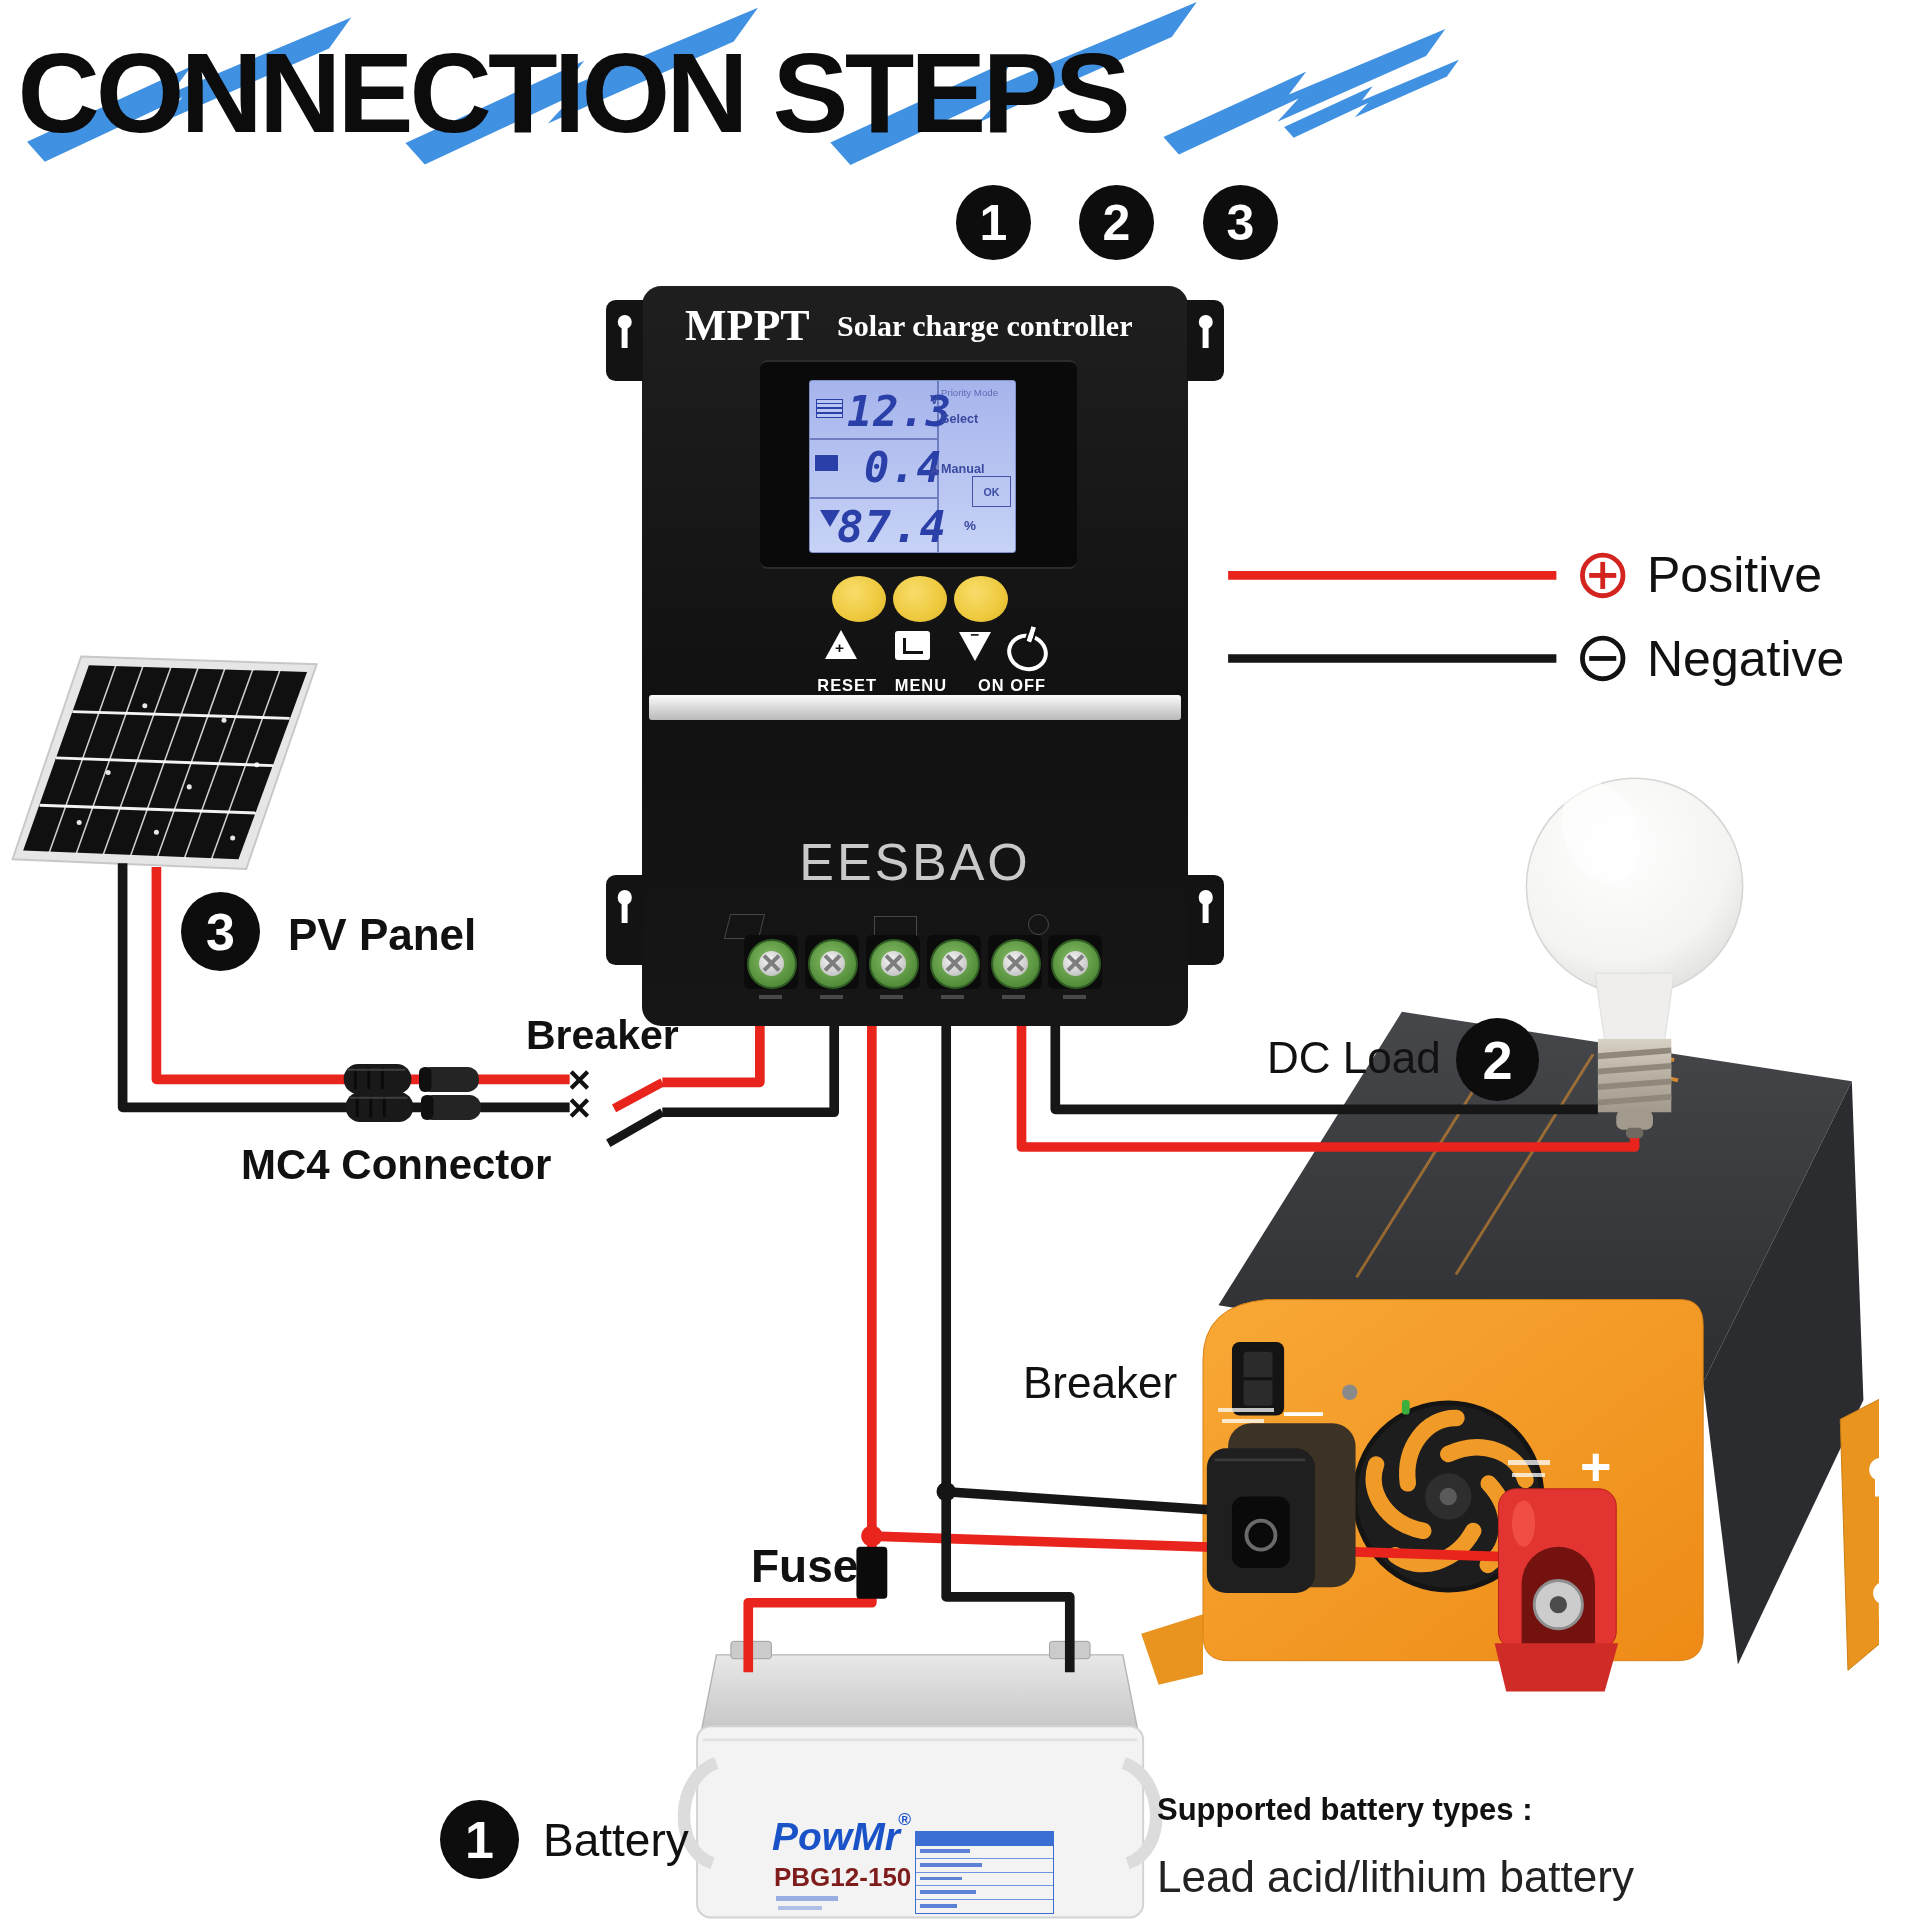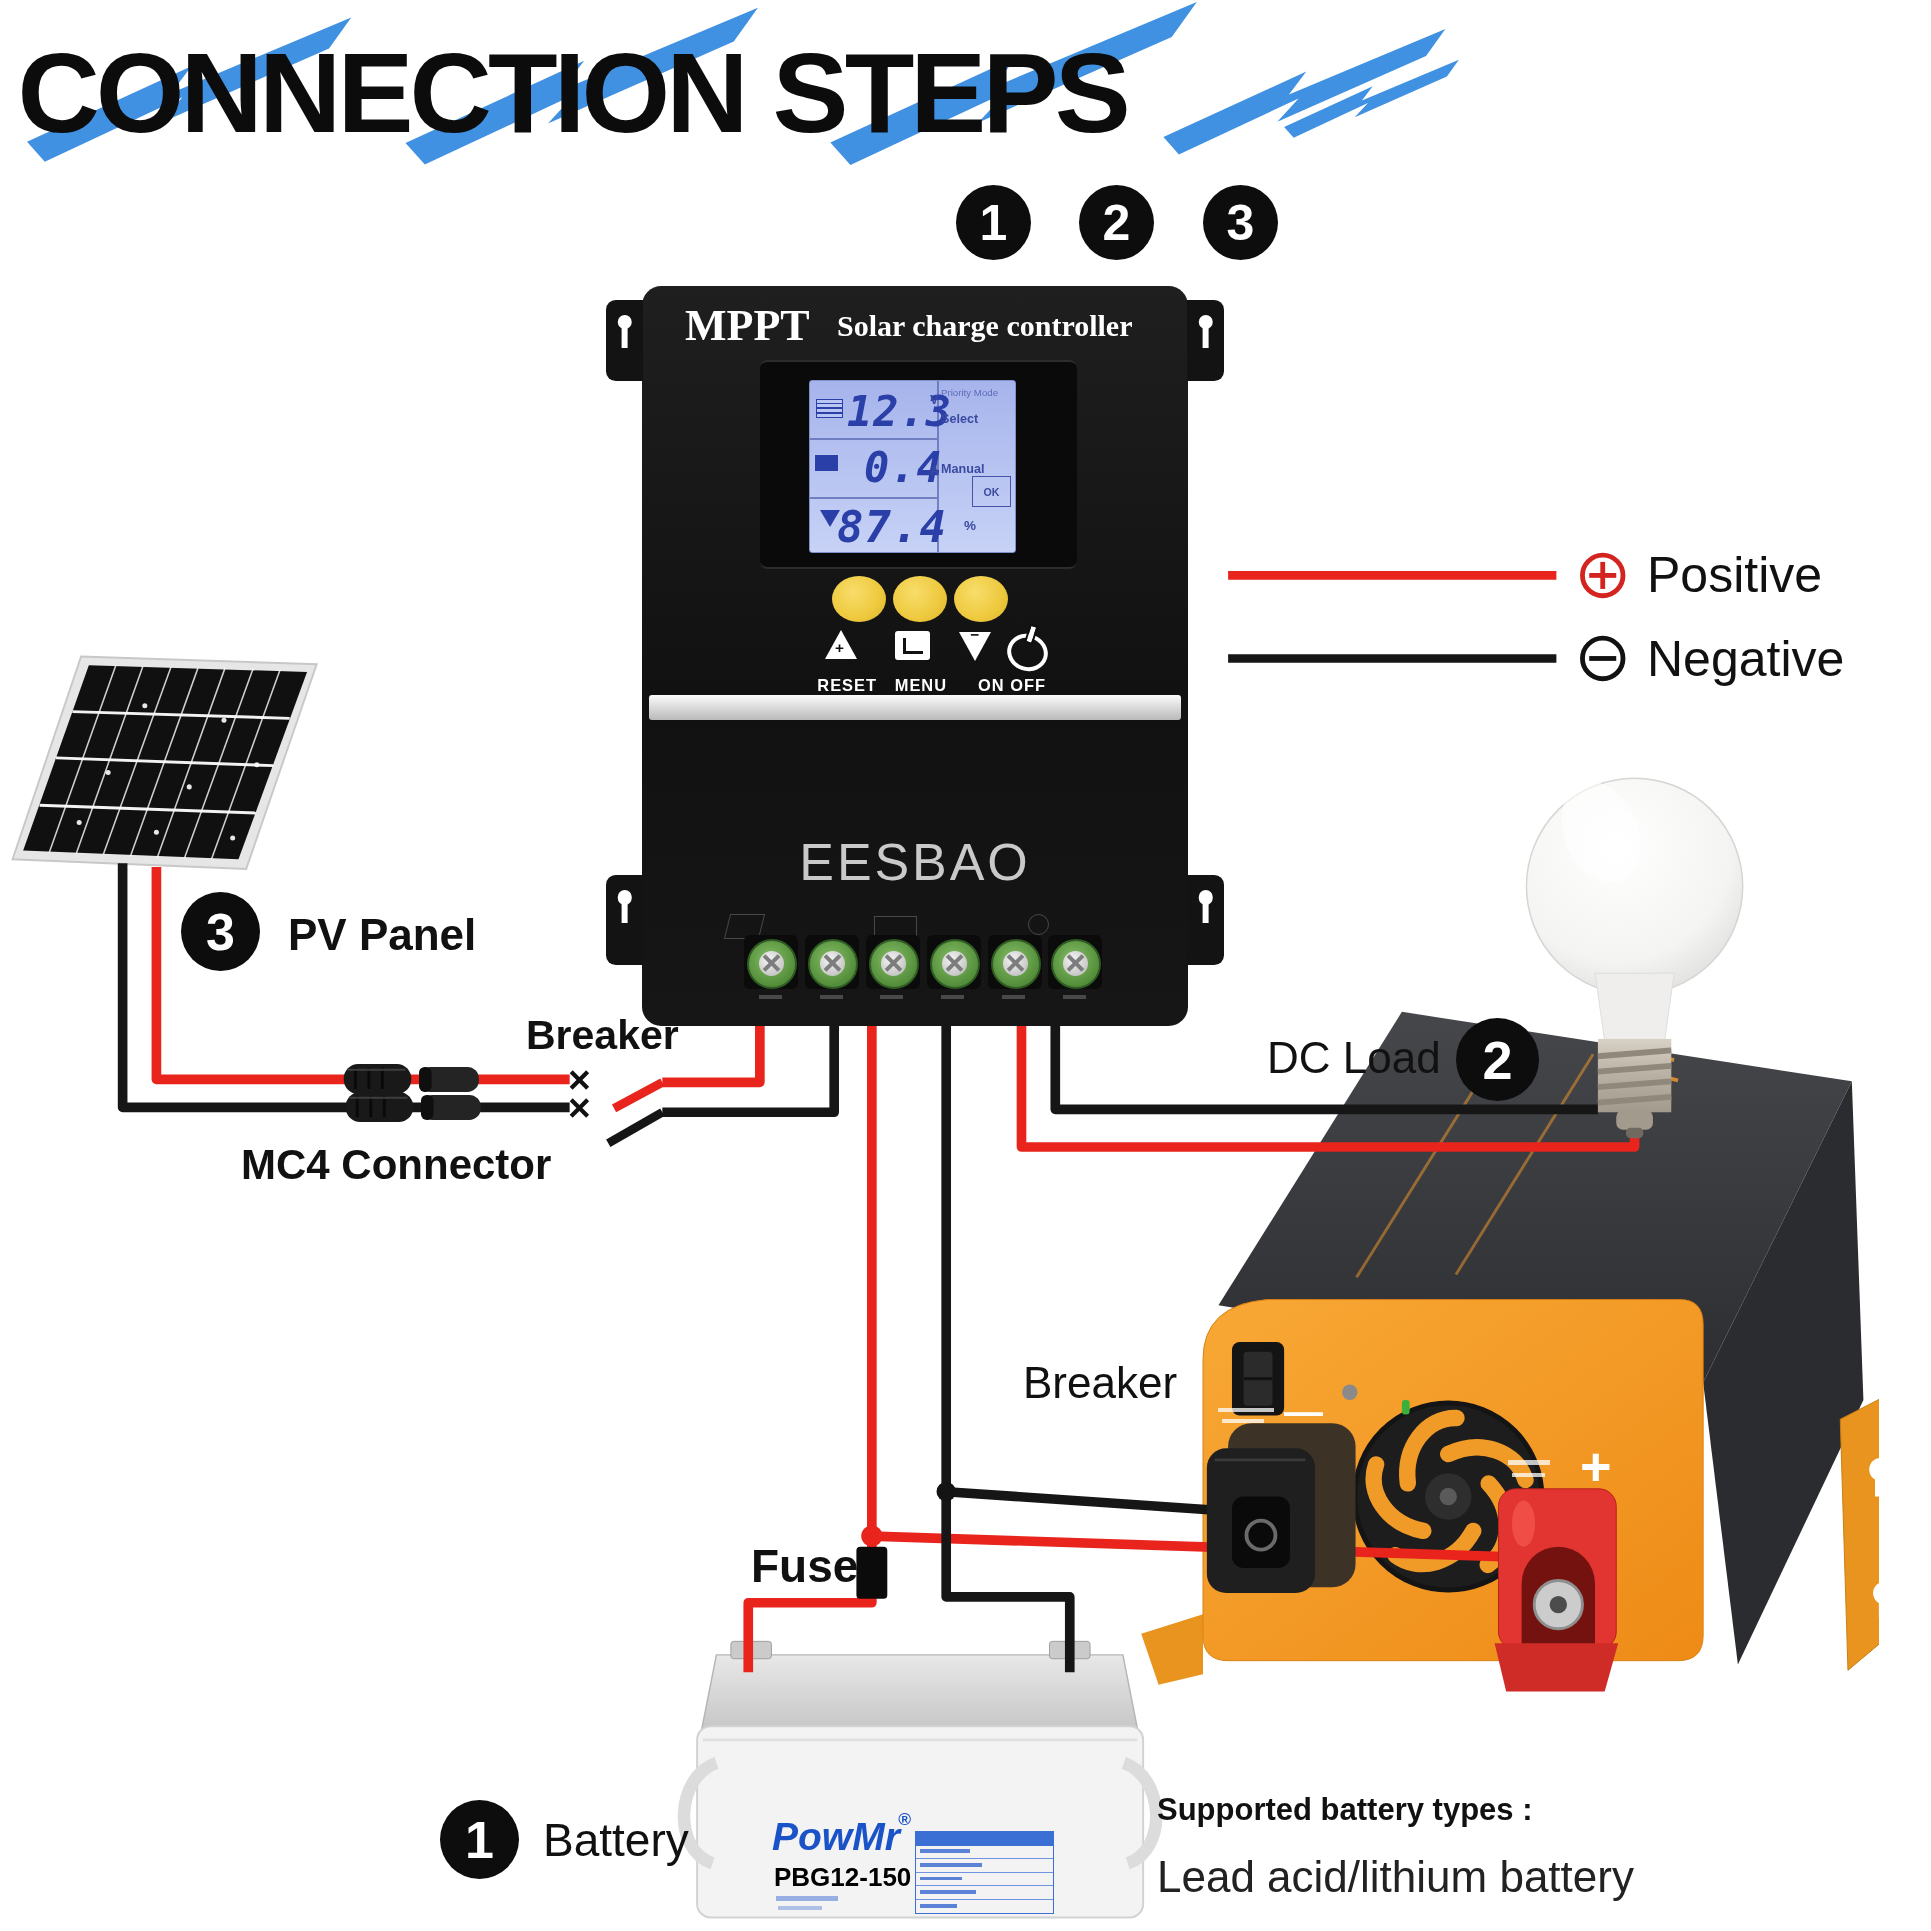--- a/index.html
+++ b/index.html
@@ -407,21 +407,21 @@
 <div class="txt" style="left:1284px;top:1390px;font-size:39px;font-weight:700;color:#fff;z-index:4;">—</div>
 <div class="wm" style="left:1508px;top:1460px;width:42px;height:4.8px;"></div>
 <div class="wm" style="left:1512px;top:1473px;width:33px;height:3.9px;"></div>
 <div class="wm" style="left:1218px;top:1408px;width:56px;height:3.9px;"></div>
 <div class="wm" style="left:1222px;top:1419px;width:42px;height:3.9px;"></div>
 
 <div class="txt" style="left:751px;top:1539px;font-size:46px;font-weight:700;">Fuse</div>
 
 <div class="txt powmr" style="left:772px;top:1815px;font-size:39px;z-index:3;">PowMr</div>
 <div class="txt powmr" style="left:898px;top:1809px;font-size:17.4px;z-index:3;">®</div>
-<div class="txt" style="left:774px;top:1862px;font-size:26px;font-weight:700;color:#000000;z-index:3;">PBG12-150</div>
+<div class="txt" style="left:774px;top:1862px;font-size:26px;font-weight:700;color:#7f1d1d;z-index:3;">PBG12-150</div>
 <div class="sm-bar" style="left:776px;top:1896px;width:62px;height:4.8px;opacity:.6;"></div>
 <div class="sm-bar" style="left:778px;top:1906px;width:44px;height:3.9px;opacity:.45;"></div>
 <div class="spec-table">
   <div class="hd"></div>
   <div class="row">
         <i style="width:50px;"></i>
       </div>
   <div class="row">
         <i style="width:62px;"></i>
       </div>

